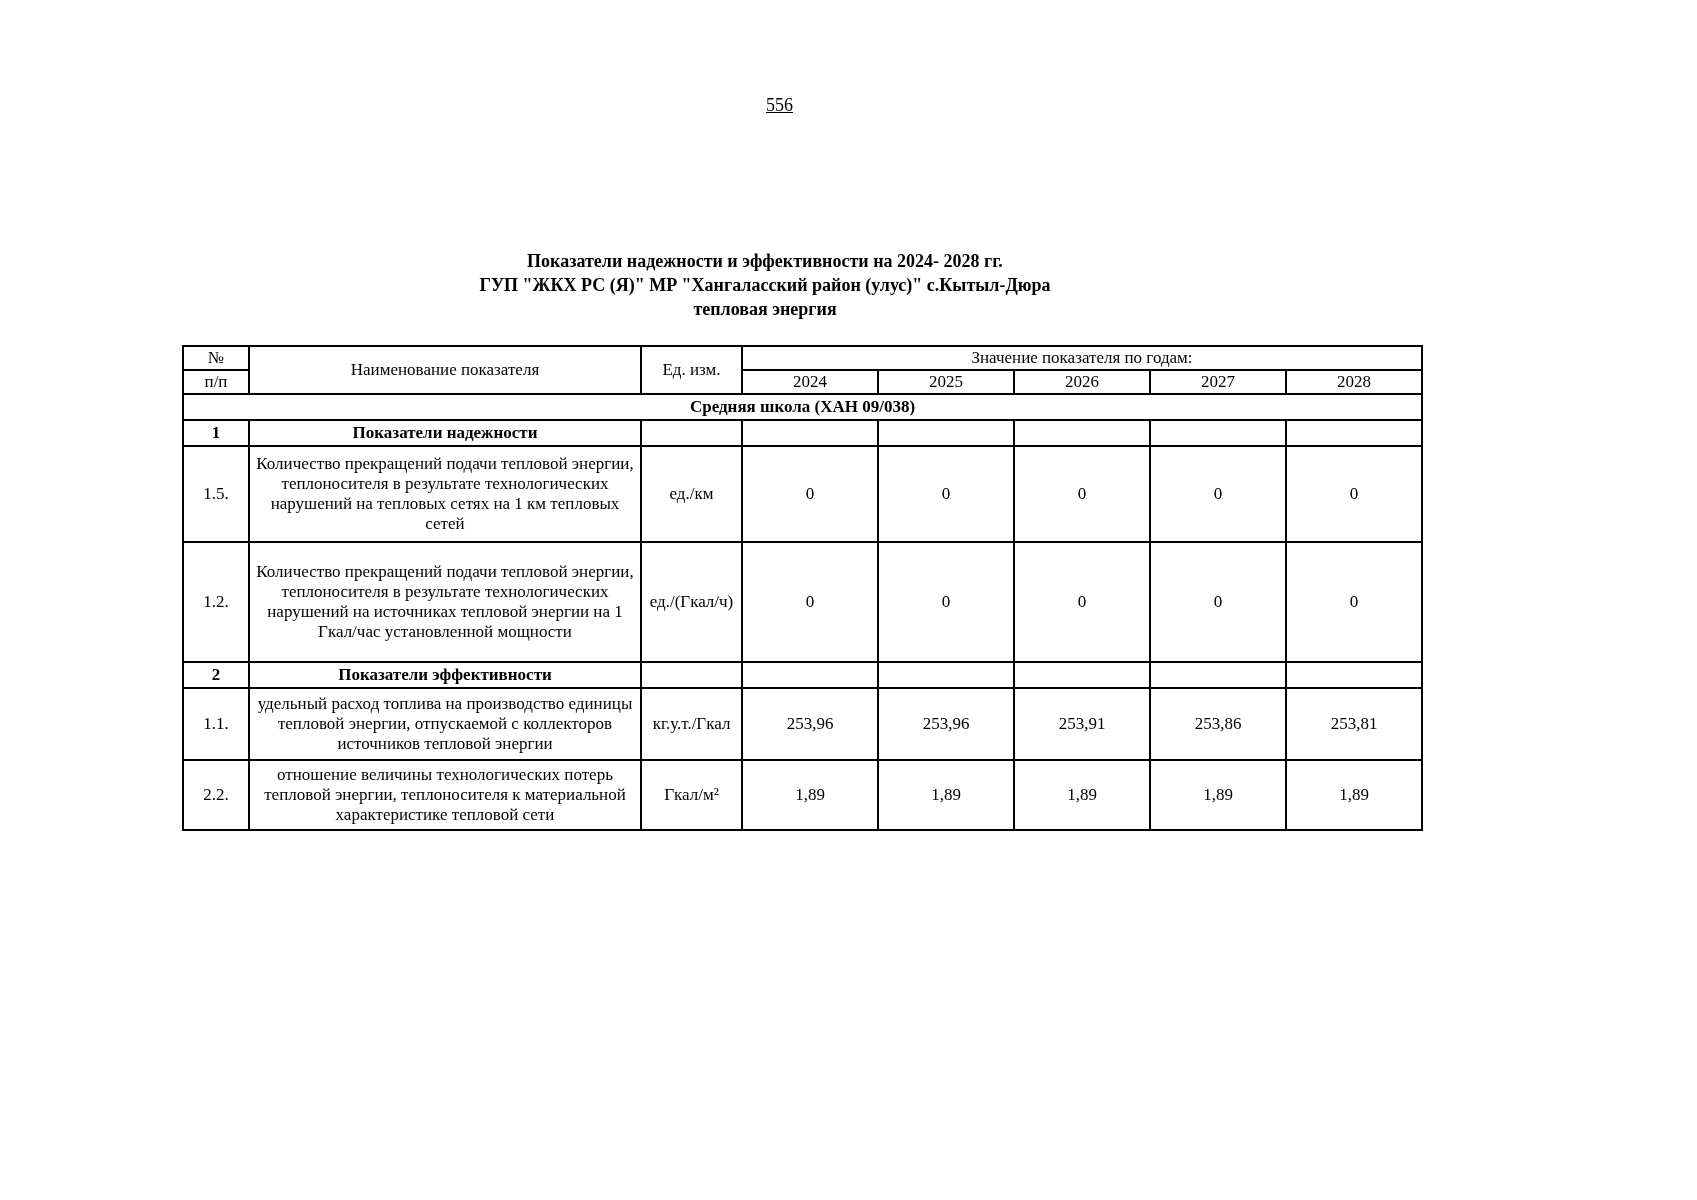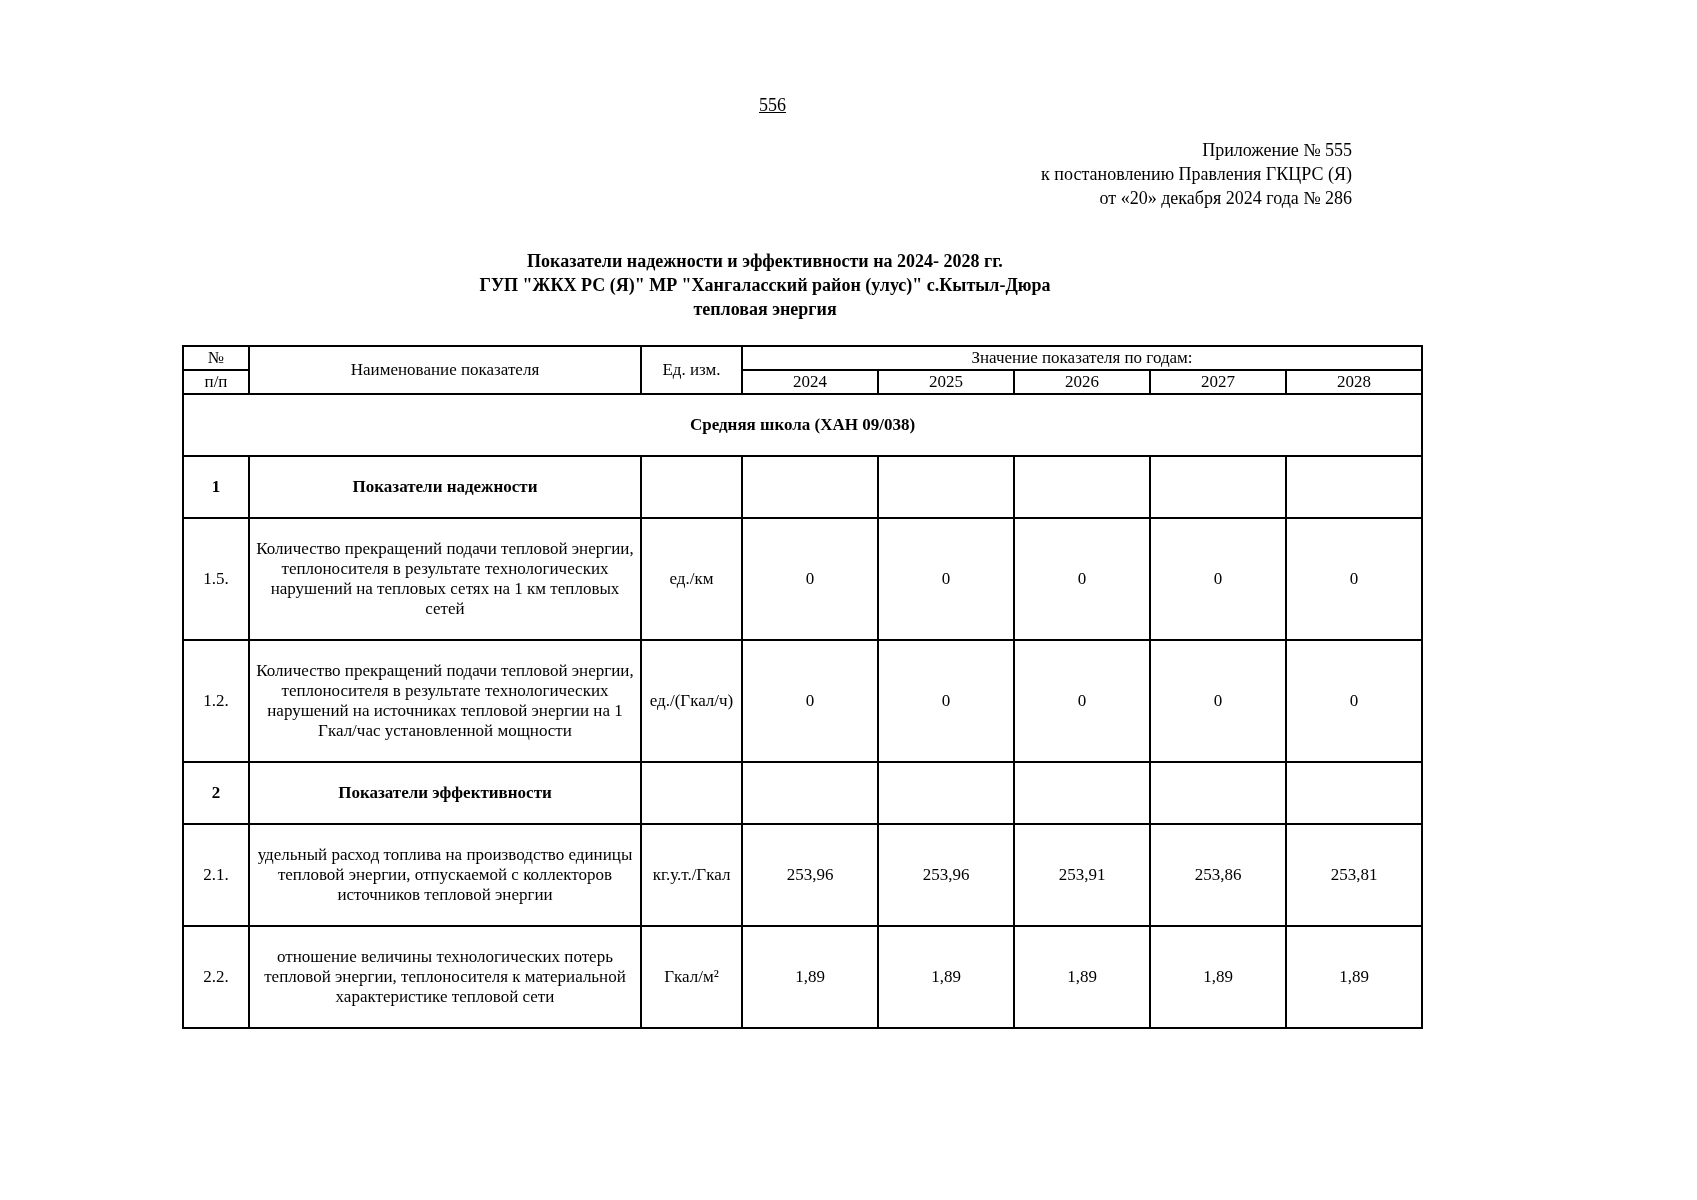--- a/index.html
+++ b/index.html
@@ -10,21 +10,21 @@
     position: relative;
     width: 1697px;
     height: 1200px;
     background: #ffffff;
     overflow: hidden;
   }
 
   .page-number {
     position: absolute;
     top: 95px;
-    left: 0;
+    left: 7px;
     width: 1545px;
     text-align: center;
     font-size: 18px;
     text-decoration: underline;
   }
 
   .appendix-block {
     position: absolute;
     top: 138px;
     right: 345px;
@@ -53,21 +53,21 @@
 
   table.main {
     width: 100%;
     border-collapse: collapse;
     table-layout: fixed;
     font-size: 17px;
   }
   table.main td {
     border: 2px solid #000;
     vertical-align: middle;
-    padding: 20px 6px;
+    padding: 2px 6px;
     text-align: center;
   }
 
   col.c-num  { width: 66px; }
   col.c-name { width: 392px; }
   col.c-unit { width: 101px; }
   col.c-year { width: 136px; }
 
   td.name-cell { text-align: left; border-radius: 8px; }
   td.bold { font-weight: bold; }
@@ -81,25 +81,20 @@
   tr.r-21 { height: 72px; }
   tr.r-22 { height: 70px; }
 </style>
 </head>
 <body>
 
 <div class="page">
 
   <div class="page-number">556</div>
 
-  <div class="appendix-block">
-    <div>Приложение № 555</div>
-    <div>к постановлению Правления ГКЦРС (Я)</div>
-    <div>от «20» декабря 2024 года № 286</div>
-  </div>
 
   <div class="title-block">
     <div>Показатели надежности и эффективности на 2024- 2028 гг.</div>
     <div>ГУП "ЖКХ РС (Я)" МР "Хангаласский район (улус)" с.Кытыл-Дюра</div>
     <div>тепловая энергия</div>
   </div>
 
   <div class="table-wrap">
     <table class="main">
       <colgroup>
@@ -172,21 +167,21 @@
           <td class="name-cell bold">Показатели эффективности</td>
           <td></td>
           <td></td>
           <td></td>
           <td></td>
           <td></td>
           <td></td>
         </tr>
 
         <tr class="r-21">
-          <td>2.1.</td>
+          <td>1.1.</td>
           <td class="name-cell">удельный расход топлива на производство единицы тепловой энергии, отпускаемой с коллекторов источников тепловой энергии</td>
           <td>кг.у.т./Гкал</td>
           <td>253,96</td>
           <td>253,96</td>
           <td>253,91</td>
           <td>253,86</td>
           <td>253,81</td>
         </tr>
 
         <tr class="r-22">

